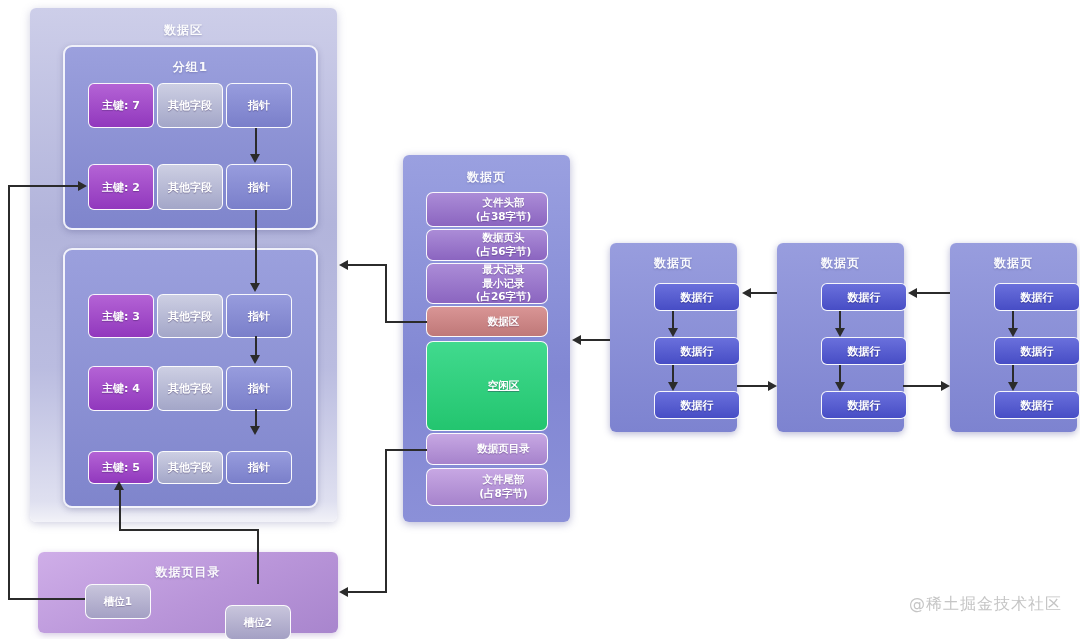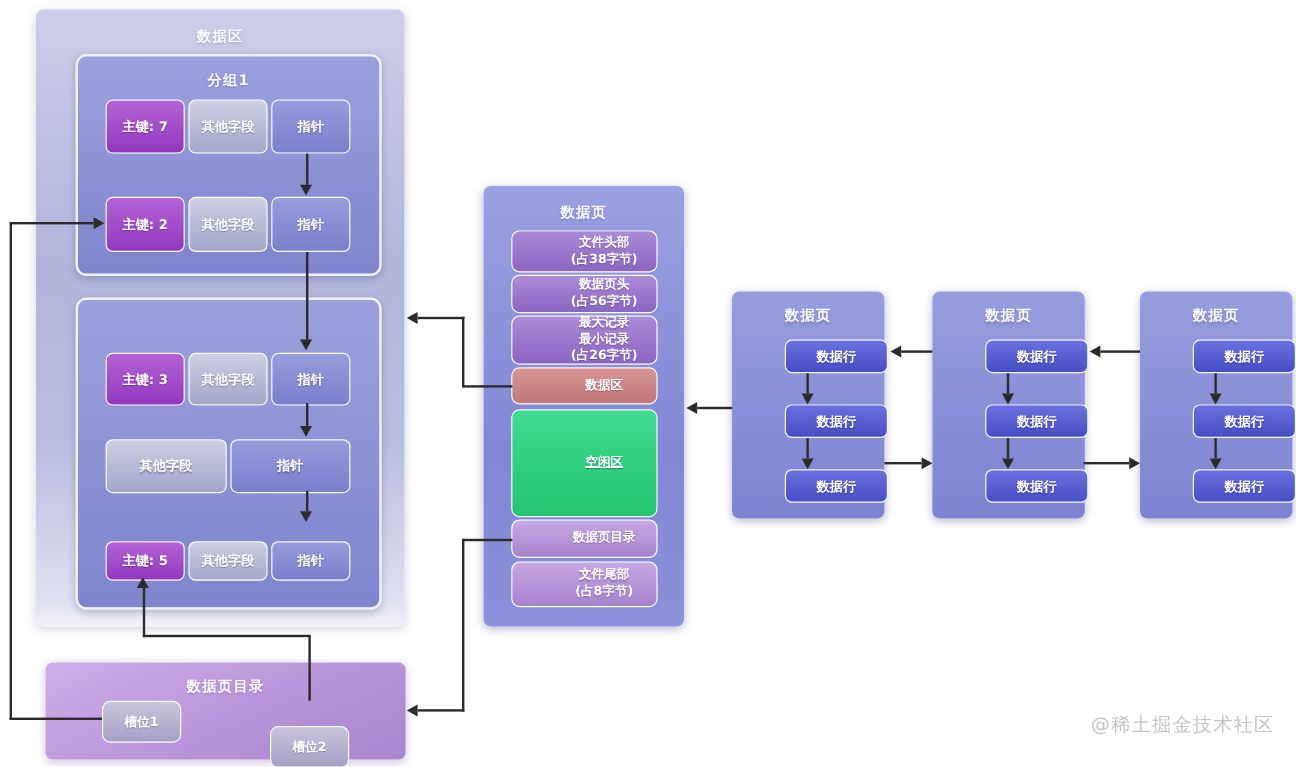--- a/index.html
+++ b/index.html
@@ -134,20 +134,21 @@
       </div>
     </div>
 
     <div class="group-box g2">
       <div class="record-row" style="top:44px; height:44px;">
         <div class="cell pk">主键: 3</div>
         <div class="cell other">其他字段</div>
         <div class="cell ptr">指针</div>
       </div>
       <div class="record-row" style="top:116px; height:45px;">
+        <div class="cell pk">主键: 4</div>
         <div class="cell other">其他字段</div>
         <div class="cell ptr">指针</div>
       </div>
       <div class="record-row" style="top:201px; height:33px;">
         <div class="cell pk">主键: 5</div>
         <div class="cell other">其他字段</div>
         <div class="cell ptr">指针</div>
       </div>
     </div>
   </div>

